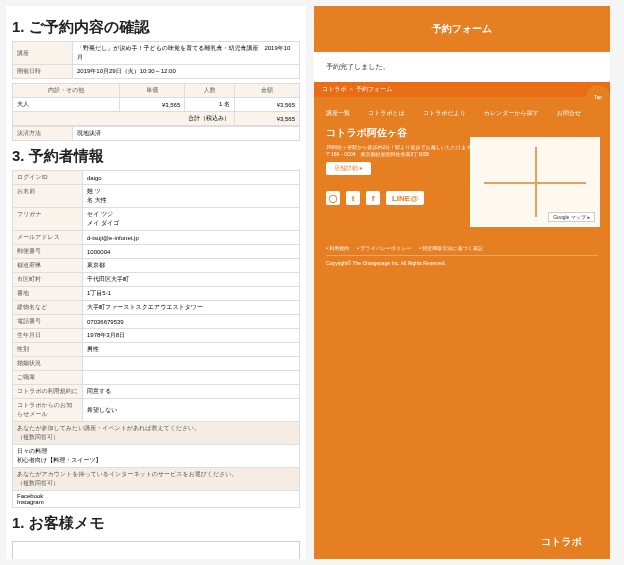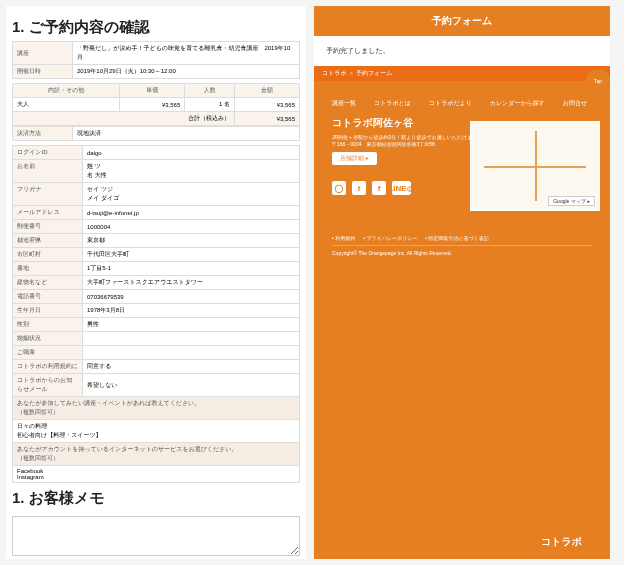--- a/index.html
+++ b/index.html
@@ -14,24 +14,24 @@
 .breakdown-table th{background:#faf3ec;padding:2px 4px;font-size:6px;text-align:center;border:1px solid #ddd;color:#555;font-weight:normal}
 .breakdown-table td{padding:2px 4px;font-size:6px;text-align:right;border:1px solid #ddd}
 .breakdown-table td:first-child{text-align:left}
 .total-row{background:#faf3ec}
 .info-table{width:100%;border-collapse:collapse}
 .info-table th{background:#faf3ec;padding:2px 4px;font-size:6px;text-align:left;border:1px solid #ddd;color:#555;font-weight:normal;width:70px;vertical-align:top}
 .info-table td{padding:2px 4px;font-size:6px;border:1px solid #ddd}
 .question-row th{background:#f5ede3}
 .memo-box{width:100%;height:40px;border:1px solid #ccc;margin-top:4px;background:#fff}
 
-.orange-header{background:#e67e22;color:#fff;text-align:center;padding:8px 0;font-size:10px;font-weight:bold}
+.orange-header{background:#e67e22;color:#fff;text-align:center;padding:16px 0;font-size:10px;font-weight:bold}
 .white-mid{background:#fff;padding:10px 12px;font-size:7px;color:#333}
 .orange-bar{background:#ea6c15;color:#fff;font-size:6px;padding:3px 8px}
-.orange-main{background:#e67e22;flex:1;padding:18px;color:#fff;position:relative}
+.orange-main{background:#e67e22;flex:1;padding:12px;color:#fff;position:relative}
 .nav-links{display:flex;gap:18px;font-size:6px;margin-bottom:8px}
 .nav-links span{cursor:pointer}
 .location-title{font-size:10px;font-weight:bold;margin:8px 0 4px}
 .location-desc{font-size:5px;line-height:1.4;margin-bottom:4px}
 .detail-btn{display:inline-block;background:#fff;color:#e67e22;font-size:6px;padding:2px 8px;border-radius:2px;margin-bottom:8px}
 .social-row{display:flex;gap:6px;margin:8px 0}
 .social-icon{width:14px;height:14px;background:#fff;border-radius:2px;display:flex;align-items:center;justify-content:center;color:#e67e22;font-size:8px;font-weight:bold}
 .map-box{position:absolute;right:10px;top:40px;width:130px;height:90px;background:#fdf8f0;border:1px solid #fff}
 .map-inner{position:relative;width:100%;height:100%}
 .map-line{position:absolute;background:#e6a05a}
@@ -82,20 +82,21 @@
 
  <table class="data-table">
   <tbody>
         <tr>
           <th>決済方法</th>
           <td>現地決済</td>
         </tr>
  </tbody>
     </table>
 
+ <div class="section-title">3. 予約者情報</div>
  <table class="info-table">
   <tbody id="info-rows">
         <tr>
           <th>ログインID</th>
           <td style="white-space: pre-line;">daigo</td>
         </tr>
         <tr>
           <th>お名前</th>
           <td style="white-space: pre-line;">姓 ツ
 名 大性</td>
@@ -198,21 +199,21 @@
    <span>お問合せ</span>
   </div>
   <div class="location-title">コトラボ阿佐ヶ谷</div>
   <div class="location-desc" style="white-space:pre-line">JR阿佐ヶ谷駅から徒歩約2分！駅より徒歩でお越しいただけます。
 〒166－0004　東京都杉並区阿佐谷南3丁目58</div>
   <span class="detail-btn">店舗詳細 ▸</span>
   <div class="social-row">
    <span class="social-icon">◯</span>
    <span class="social-icon">t</span>
    <span class="social-icon">f</span>
-   <span class="social-icon" style="width:19px">LINE@</span>
+   <span class="social-icon" style="width:38px">LINE@</span>
   </div>
   <div class="map-box">
    <div class="map-inner">
     <div class="map-line" style="left:10%;top:50%;width:80%;height:2px"></div>
     <div class="map-line" style="left:50%;top:10%;width:2px;height:80%"></div>
     <span class="map-btn">Google マップ ▸</span>
    </div>
   </div>
   <div class="footer-links">
    <span>• 利用規約</span>

